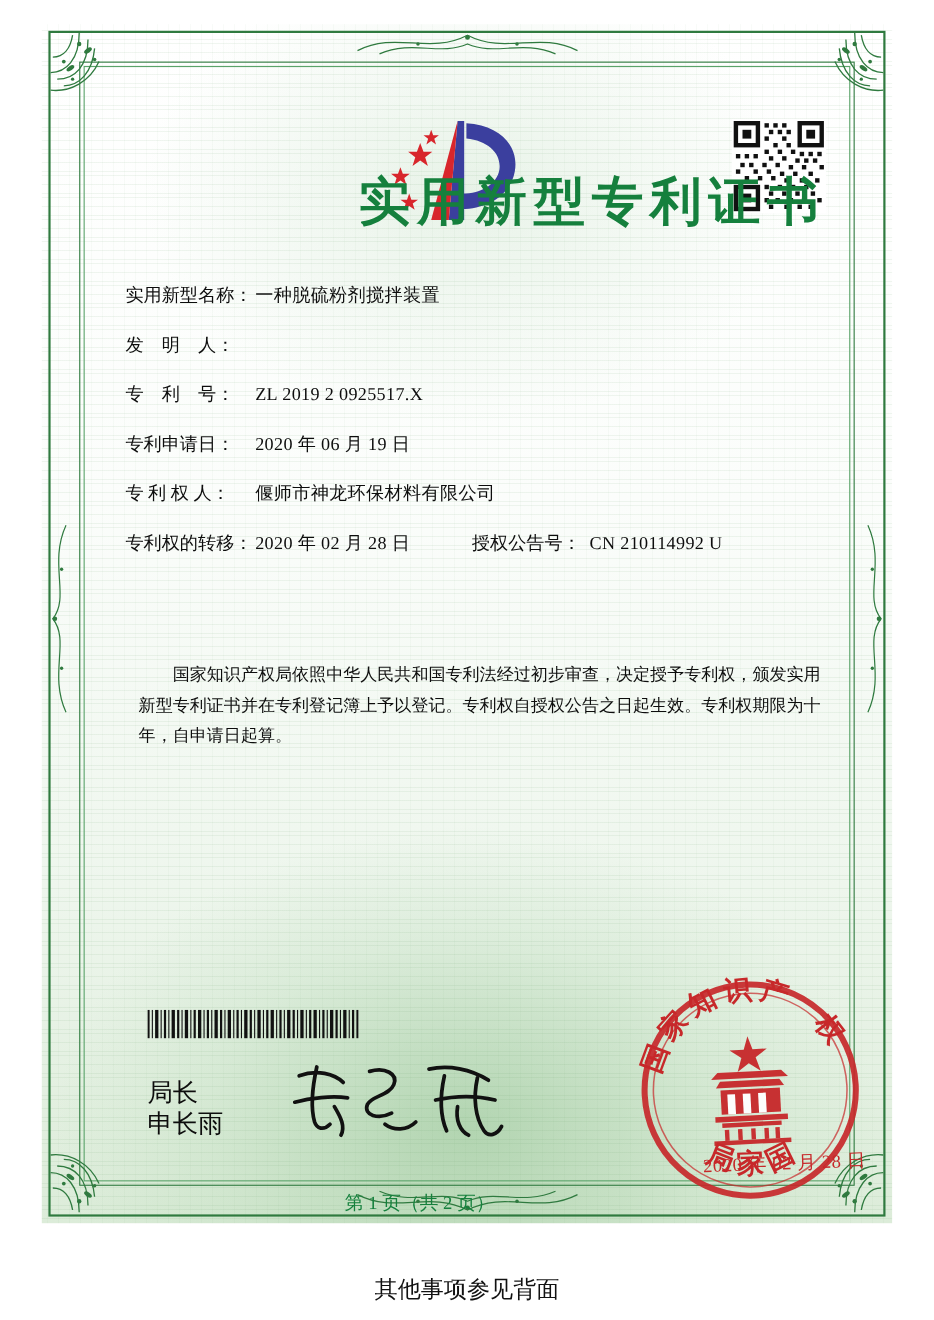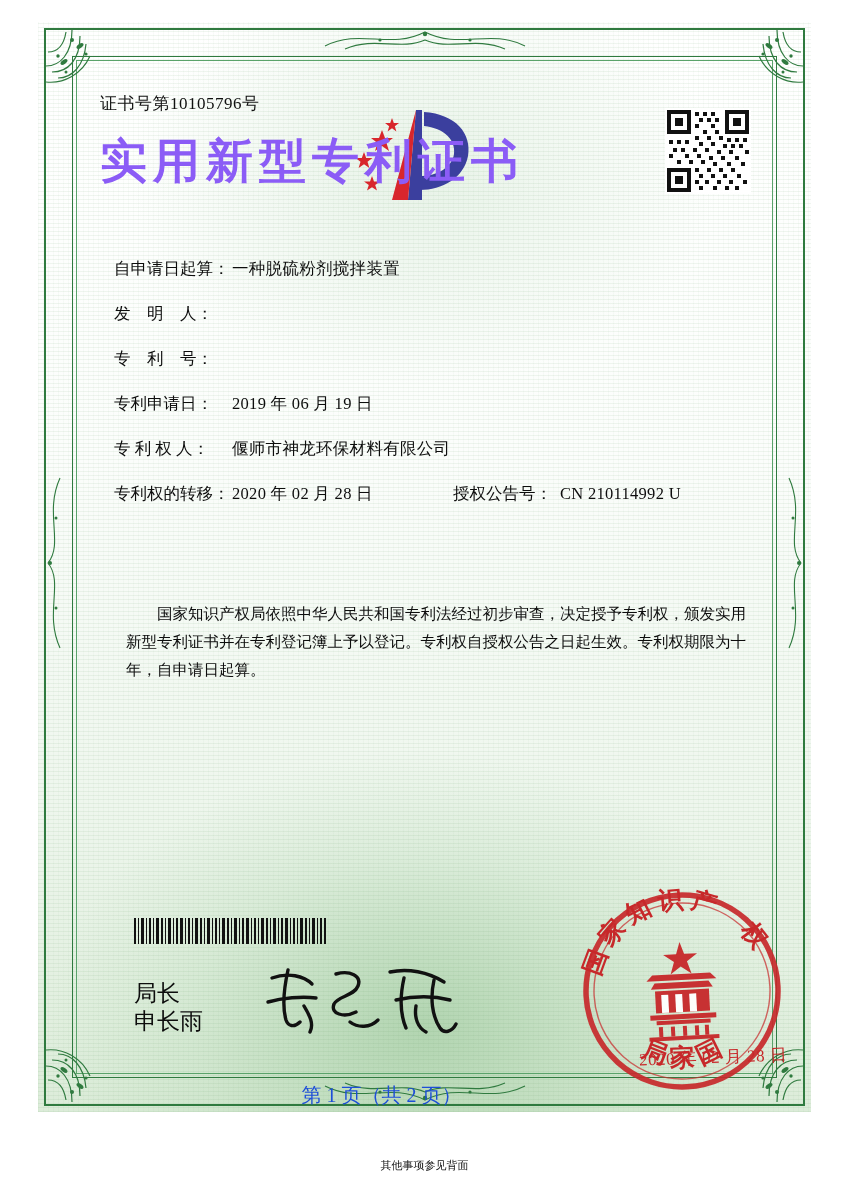--- a/index.html
+++ b/index.html
@@ -144,27 +144,27 @@
     position: absolute;
     right: 98px;
     top: 108px;
     width: 86px;
     height: 86px;
   }
 
   .title {
     position: absolute;
     left: 0;
-    top: 130px;
+    top: 152px;
     width: 650px;
-    text-align: left;
+    text-align: right;
     font-size: 47px;
     font-weight: bold;
     letter-spacing: 6px;
-    color: #8b5cf6;
+    color: #15803d;
     font-family: "DejaVu Serif", "Liberation Serif", serif;
   }
 
   .fields {
     position: absolute;
     left: 14px;
     top: 258px;
     width: 640px;
   }
   .frow {
@@ -179,21 +179,21 @@
     flex: 0 0 118px;
     letter-spacing: 0px;
     white-space: nowrap;
   }
   .fvalue {
     flex: 1 1 auto;
     letter-spacing: 0.3px;
   }
   .frow.dual .fvalue { flex: 0 0 auto; }
   .frow.dual .flabel2 {
-    margin-left: 80px;
+    margin-left: 56px;
     white-space: nowrap;
   }
 
   .para {
     position: absolute;
     left: 14px;
     top: 600px;
     width: 632px;
     font-size: 15.5px;
     line-height: 28px;
@@ -245,31 +245,31 @@
     letter-spacing: 0.5px;
     transform: rotate(-2deg);
   }
 
   .page-no {
     position: absolute;
     left: 0;
     top: 1082px;
     width: 763px;
     text-align: center;
-    font-size: 20px;
-    color: #1d4ed8;
+    font-size: 17px;
+    color: #15803d;
   }
 
   .footer-note {
     position: absolute;
     left: 0;
     top: 1158px;
     width: 849px;
     text-align: center;
-    font-size: 11px;
+    font-size: 21px;
     color: #111;
   }
 </style>
 </head>
 <body>
 
 <div id="certificate">
 
   <div class="paper"></div>
 
@@ -398,23 +398,20 @@
         <path d="M22 5 C6 40 26 70 10 90 C26 110 6 140 22 175"></path>
       </g>
       <g fill="#2f7a3f">
         <circle cx="12" cy="90" r="2"></circle>
         <circle cx="18" cy="45" r="1.5"></circle>
         <circle cx="18" cy="135" r="1.5"></circle>
       </g>
     </svg>
   </div>
 
-  <div class="content">
-    <div class="cert-no">证书号第10105796号</div>
-  </div>
 
   <div class="logo-wrap">
     <svg width="150" height="110" viewBox="0 0 150 110">
 
       <path d="M86 8 C118 10 134 30 130 52 C126 74 104 86 82 86 L82 72 C100 72 114 63 116 50 C118 36 106 24 86 22 Z" fill="#3b3f9e"></path>
 
       <path d="M78 6 L84 6 L84 96 L70 96 Z" fill="#3b3f9e"></path>
       <path d="M78 6 L70 96 L54 96 Z" fill="#d8262c"></path>
 
       <g fill="#d8262c">
@@ -503,35 +500,36 @@
           <rect x="70" y="78" width="4" height="4"></rect>
       </g>
     </svg>
   </div>
 
   <div class="title" style="left:100px;">实用新型专利证书</div>
 
   <div class="fields" style="left:114px;">
 
     <div class="frow">
-      <div class="flabel">自申请日起算：</div>
+      <div class="flabel">实用新型名称：</div>
       <div class="fvalue">一种脱硫粉剂搅拌装置</div>
     </div>
 
     <div class="frow">
       <div class="flabel">发　明　人：</div>
     </div>
 
     <div class="frow">
       <div class="flabel">专　利　号：</div>
+      <div class="fvalue">ZL 2019 2 0925517.X</div>
     </div>
 
     <div class="frow">
       <div class="flabel">专利申请日：</div>
-      <div class="fvalue">2019 年 06 月 19 日</div>
+      <div class="fvalue">2020 年 06 月 19 日</div>
     </div>
 
     <div class="frow">
       <div class="flabel">专 利 权 人：</div>
       <div class="fvalue">偃师市神龙环保材料有限公司</div>
     </div>
 
 
     <div class="frow dual">
       <div class="flabel">专利权的转移：</div>

